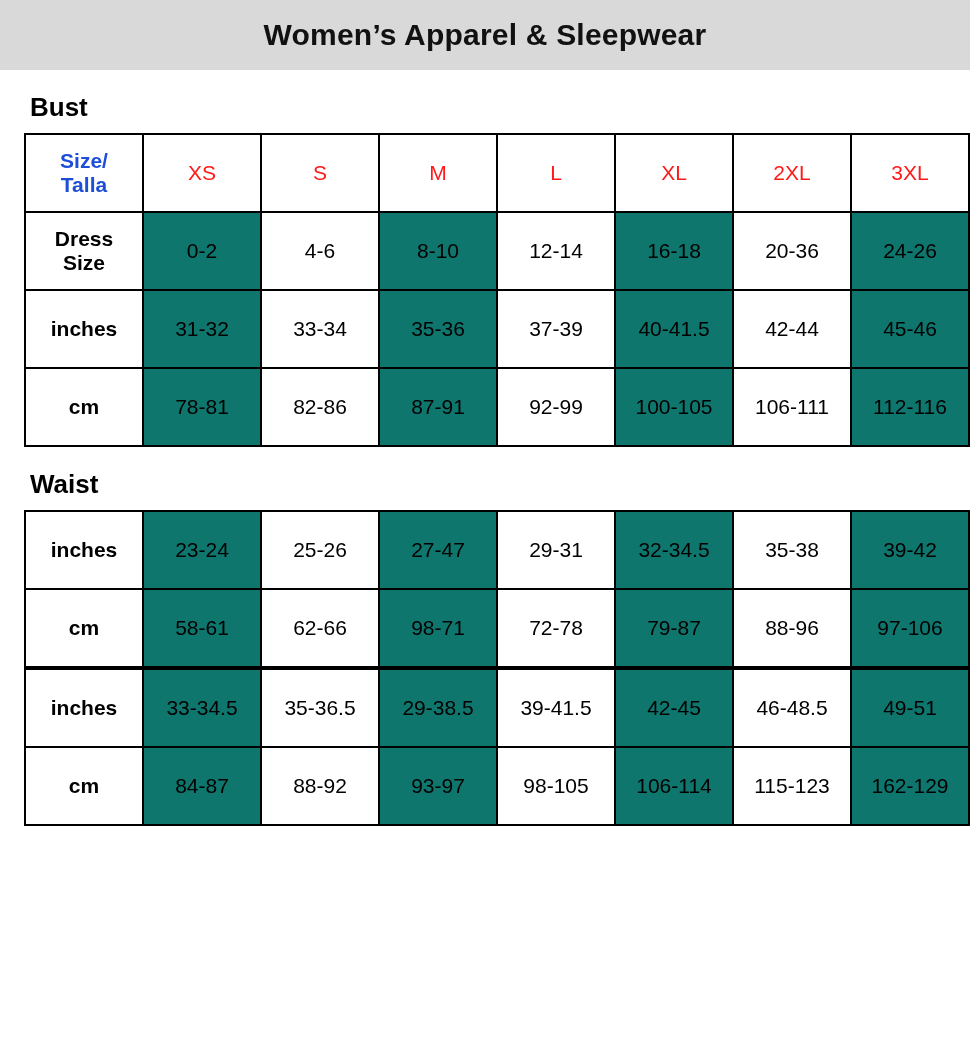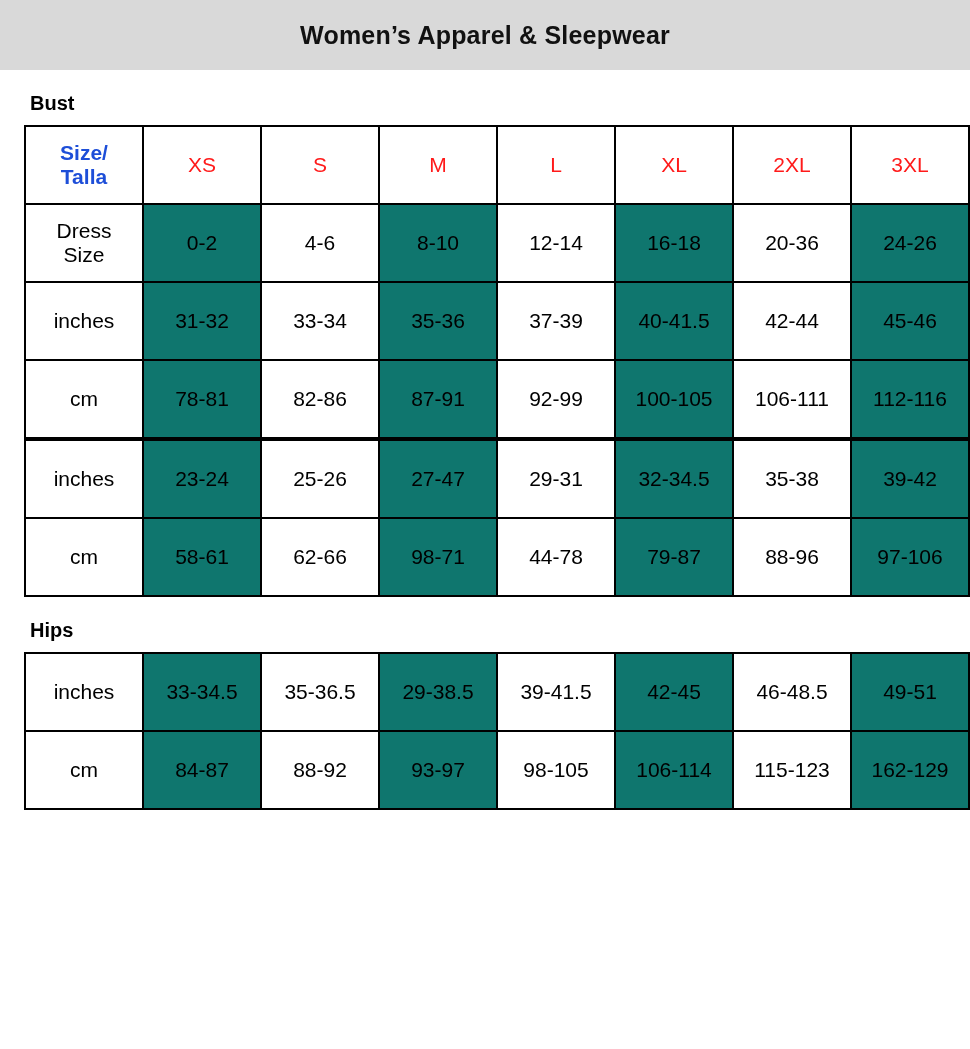--- a/index.html
+++ b/index.html
@@ -23,33 +23,33 @@
   }
 
   .title-bar {
     background: #d9d9d9;
     height: 70px;
     display: flex;
     align-items: center;
     justify-content: center;
   }
   .title-bar .title {
-    font-size: 25px;
+    font-size: 30px;
     font-weight: bold;
     color: #111111;
     letter-spacing: 0.2px;
   }
 
   .section {
     padding: 0 12px;
     box-sizing: border-box;
   }
 
   .section-heading {
-    font-size: 20px;
+    font-size: 26px;
     font-weight: bold;
     margin: 22px 0 10px 18px;
     color: #000000;
   }
 
   table.size-table {
     border-collapse: collapse;
     width: 946px;
     margin: 0 0 0 12px;
     table-layout: fixed;
@@ -79,21 +79,21 @@
   }
   .hdr-label {
     color: #1d4ed8;
     font-weight: bold;
     font-size: 21px;
     line-height: 1.15;
   }
 
   .row-label {
     font-size: 21px;
-    font-weight: normal;
+    font-weight: bold;
     line-height: 1.15;
     border-radius: 8px;
   }
 
   .shaded { background: #0f766e; margin-top: 13px; }
   .plain  { background: #ffffff; }
 
   .tall-row td { height: 100px; }
   .hdr-row td  { height: 108px; }
 </style>
@@ -158,20 +158,21 @@
           <td class="plain">92-99</td>
           <td class="shaded">100-105</td>
           <td class="plain">106-111</td>
           <td class="shaded">112-116</td>
         </tr>
       </tbody>
     </table>
   </div>
 
   <div class="section">
+    <div class="section-heading">Waist</div>
     <table class="size-table">
       <colgroup>
         <col class="c-label">
           <col class="c-data">
           <col class="c-data">
           <col class="c-data">
         <col class="c-data">
           <col class="c-data">
           <col class="c-data">
           <col class="c-data">
@@ -185,31 +186,30 @@
           <td class="plain">29-31</td>
           <td class="shaded">32-34.5</td>
           <td class="plain">35-38</td>
           <td class="shaded">39-42</td>
         </tr>
         <tr>
           <td class="plain row-label">cm</td>
           <td class="shaded">58-61</td>
           <td class="plain">62-66</td>
           <td class="shaded">98-71</td>
-          <td class="plain">44-78</td>
+          <td class="plain">72-78</td>
           <td class="shaded">79-87</td>
           <td class="plain">88-96</td>
           <td class="shaded">97-106</td>
         </tr>
       </tbody>
     </table>
   </div>
 
   <div class="section">
-    <div class="section-heading">Hips</div>
     <table class="size-table">
       <colgroup>
         <col class="c-label">
           <col class="c-data">
           <col class="c-data">
           <col class="c-data">
         <col class="c-data">
           <col class="c-data">
           <col class="c-data">
           <col class="c-data">

